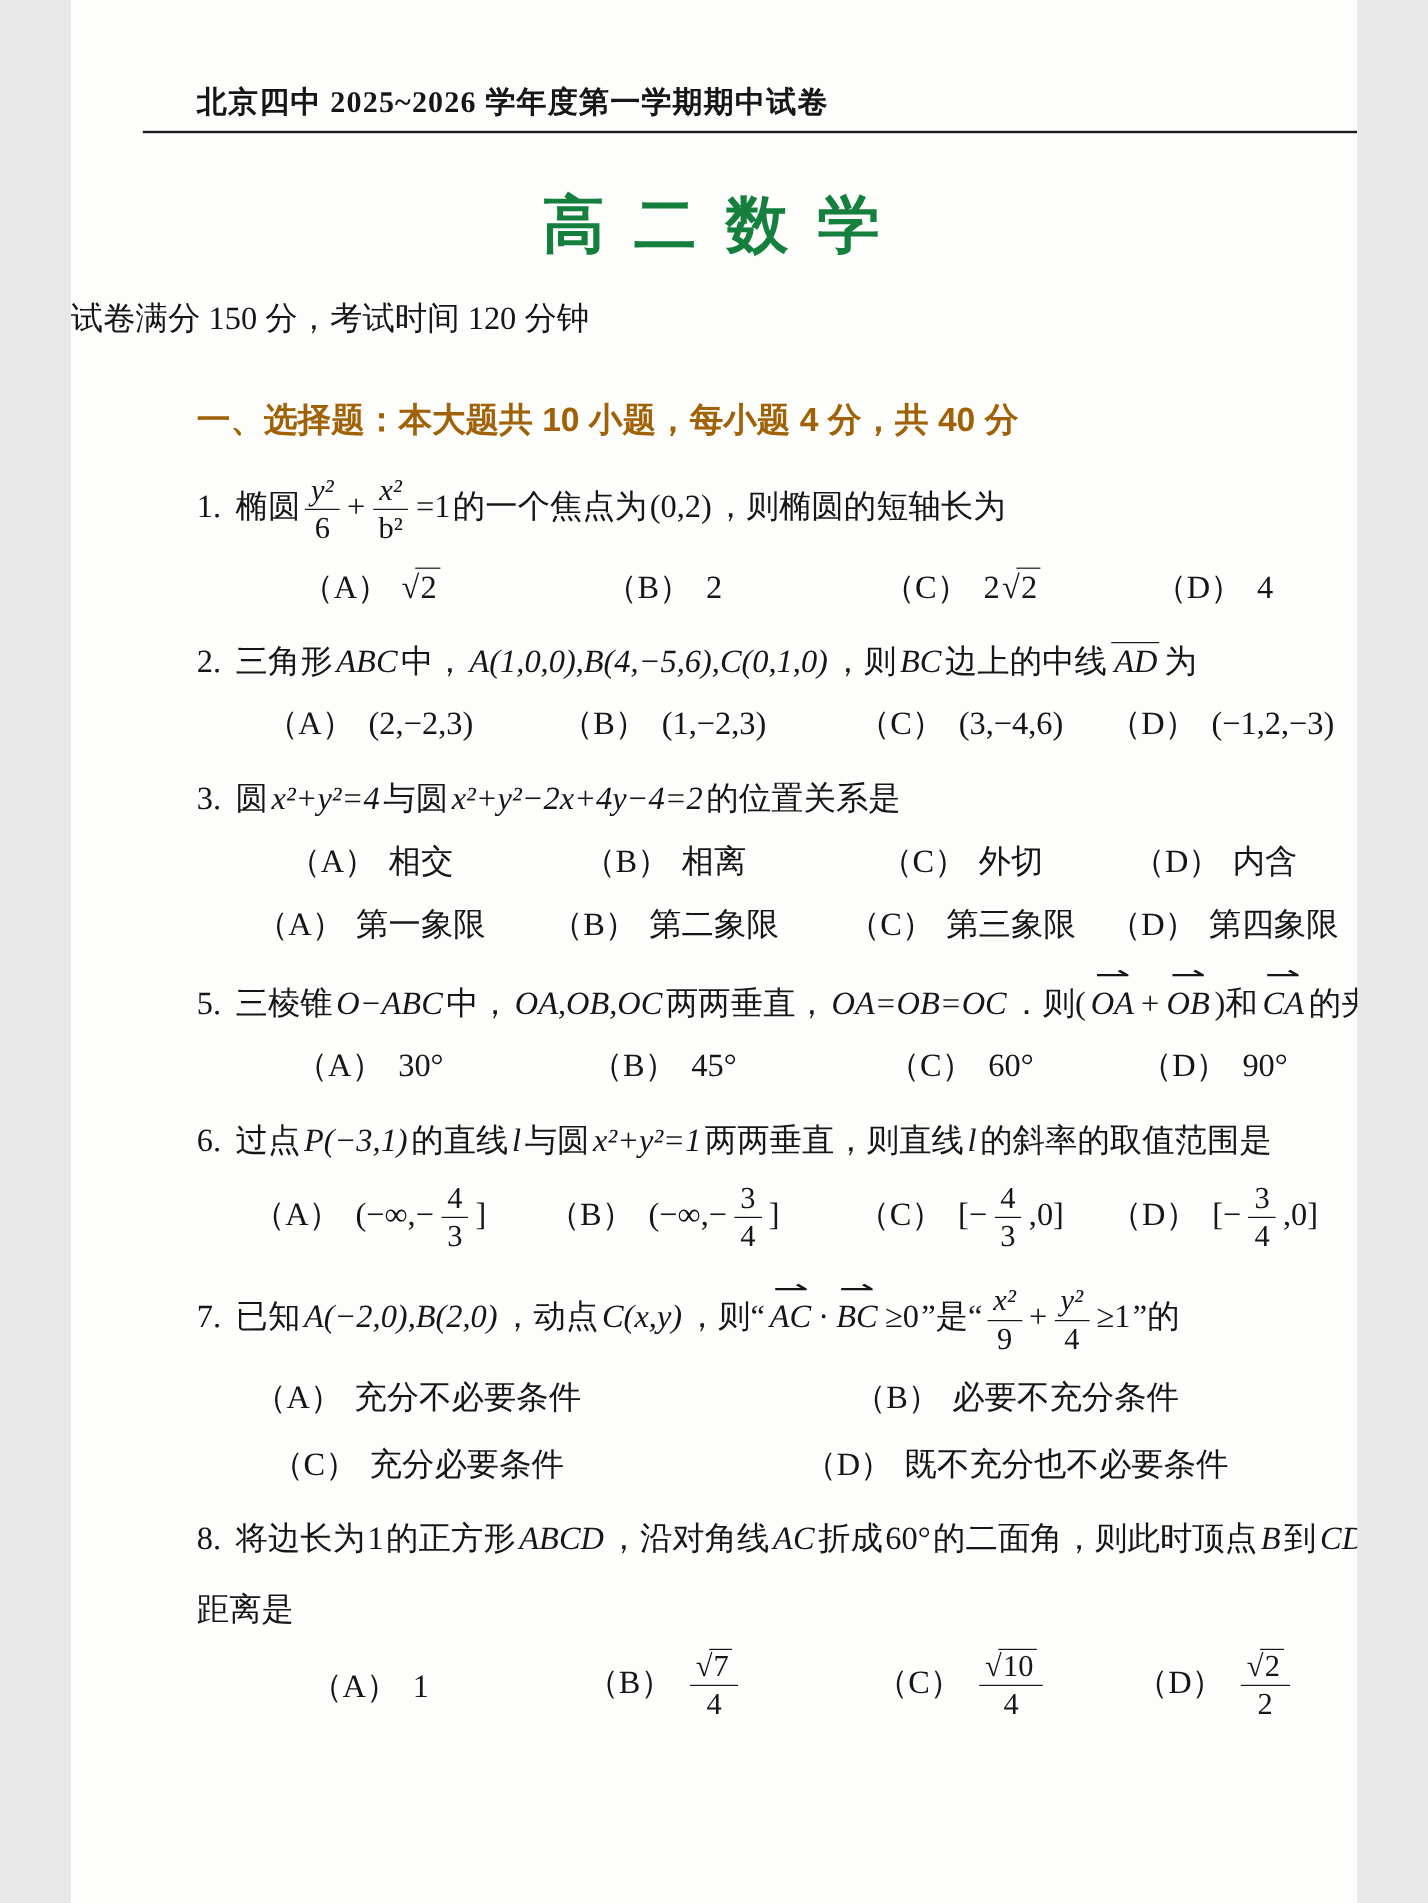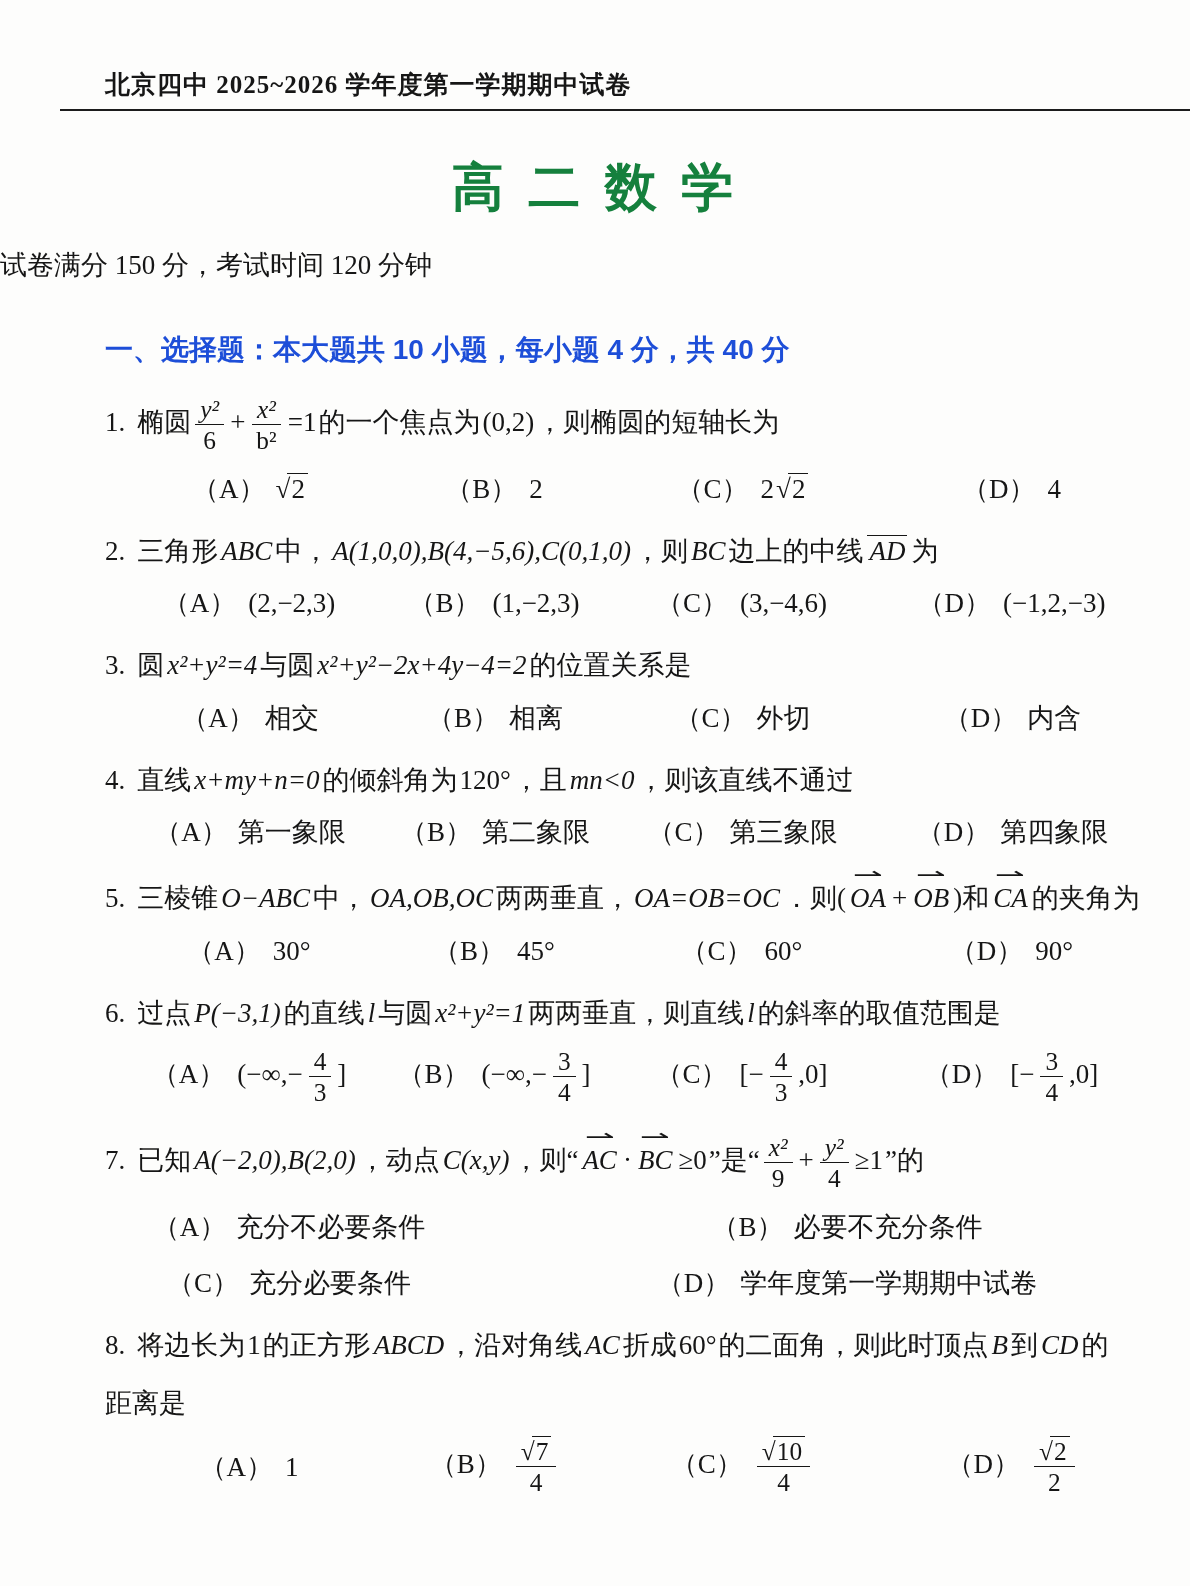--- a/index.html
+++ b/index.html
@@ -1,39 +1,39 @@
 <!DOCTYPE html>
 <html><head>
 <meta charset="utf-8">
 <style>
   * { box-sizing: border-box; }
   html,body { margin:0; padding:0; }
   body { background:#e8e8e8; }
   .page {
-    width:1190px; height:1586px; margin:0 auto; background:#fdfdfc;
+    width:1072px; height:1586px; margin:0 auto; background:#fdfdfc;
     font-family:"Liberation Serif","DejaVu Serif",serif;
     color:#161616; overflow:hidden; position:relative;
   }
   .exam-header {
     margin:68px 40px 0 105px; font-size:25px; font-weight:600;
     letter-spacing:1px;
   }
   .rule {
     border:none; border-top:2.5px solid #1c1c1c;
     margin:8px 0 0 60px;
   }
   .page-title {
     margin-top:42px; text-align:center; font-size:52px; font-weight:bold;
     font-family:"Liberation Sans","DejaVu Sans",sans-serif;
     letter-spacing:5px; color:#15803d;
   }
   .subtitle { margin-top:24px; text-align:left; font-size:27px; }
   .section-heading {
     margin:48px 60px 0 105px; font-size:28px; font-weight:bold;
-    font-family:"Liberation Sans","DejaVu Sans",sans-serif; color:#1d4ed8;
+    font-family:"Liberation Sans","DejaVu Sans",sans-serif; color:#a16207;
   }
   .stem {
     margin:26px 40px 0 105px; font-size:27px; white-space:nowrap;
     line-height:1.35;
   }
   .stem2 { margin:22px 40px 0 105px; font-size:27px; }
   .qnum { margin-right:12px; }
   .m { font-style:italic; padding:0 3px; }
   .n { font-style:normal; padding:0 2px; }
   .opts { margin:16px 30px 0 130px; display:grid; font-size:27px; align-items:center;text-align:center; }
@@ -108,23 +108,20 @@
   <div class="stem">
     <span class="qnum">3.</span><span>圆</span><span class="m">x²+y²=4</span><span>与圆</span><span class="m">x²+y²−2x+4y−4=2</span><span>的位置关系是</span>
   </div>
   <div class="opts opts4">
     <span class="opt"><span class="olabel">（A）</span><span>相交</span></span>
     <span class="opt"><span class="olabel">（B）</span><span>相离</span></span>
     <span class="opt"><span class="olabel">（C）</span><span>外切</span></span>
     <span class="opt"><span class="olabel">（D）</span><span>内含</span></span>
   </div>
 
-  <div class="stem">
-    <span class="qnum">4.</span><span>直线</span><span class="m">x+my+n=0</span><span>的倾斜角为</span><span class="n">120°</span><span>，且</span><span class="m">mn&lt;0</span><span>，则该直线不通过</span>
-  </div>
   <div class="opts opts4">
     <span class="opt"><span class="olabel">（A）</span><span>第一象限</span></span>
     <span class="opt"><span class="olabel">（B）</span><span>第二象限</span></span>
     <span class="opt"><span class="olabel">（C）</span><span>第三象限</span></span>
     <span class="opt"><span class="olabel">（D）</span><span>第四象限</span></span>
   </div>
 
   <div class="stem">
     <span class="qnum">5.</span><span>三棱锥</span><span class="m">O−ABC</span><span>中，</span><span class="m">OA,OB,OC</span><span>两两垂直，</span><span class="m">OA=OB=OC</span><span>．则(</span><span class="vec"><span class="varrow">⇀</span><span class="vbody">OA</span></span><span class="n">+</span><span class="vec"><span class="varrow">⇀</span><span class="vbody">OB</span></span><span>)和</span><span class="vec"><span class="varrow">⇀</span><span class="vbody">CA</span></span><span>的夹角为</span>
   </div>
@@ -163,21 +160,21 @@
         <span class="fd up">9</span>
       </span><span class="n">+</span><span class="frac">
         <span class="fn">y²</span>
         <span class="fd up">4</span>
       </span><span class="n">≥1</span><span>”的</span>
   </div>
   <div class="opts opts2">
     <span class="opt"><span class="olabel">（A）</span><span>充分不必要条件</span></span>
     <span class="opt"><span class="olabel">（B）</span><span>必要不充分条件</span></span>
     <span class="opt"><span class="olabel">（C）</span><span>充分必要条件</span></span>
-    <span class="opt"><span class="olabel">（D）</span><span>学年度第一学期期中试卷</span></span>
+    <span class="opt"><span class="olabel">（D）</span><span>既不充分也不必要条件</span></span>
   </div>
 
   <div class="stem">
     <span class="qnum">8.</span><span>将边长为</span><span class="n">1</span><span>的正方形</span><span class="m">ABCD</span><span>，沿对角线</span><span class="m">AC</span><span>折成</span><span class="n">60°</span><span>的二面角，则此时顶点</span><span class="m">B</span><span>到</span><span class="m">CD</span><span>的</span>
   </div>
   <div class="stem2">距离是</div>
   <div class="opts opts4">
     <span class="opt"><span class="olabel">（A）</span><span class="n">1</span></span>
     <span class="opt"><span class="olabel">（B）</span><span class="frac">
           <span class="fn up"><span class="sqrt"><span class="rsign">√</span><span class="rad">7</span></span></span>

